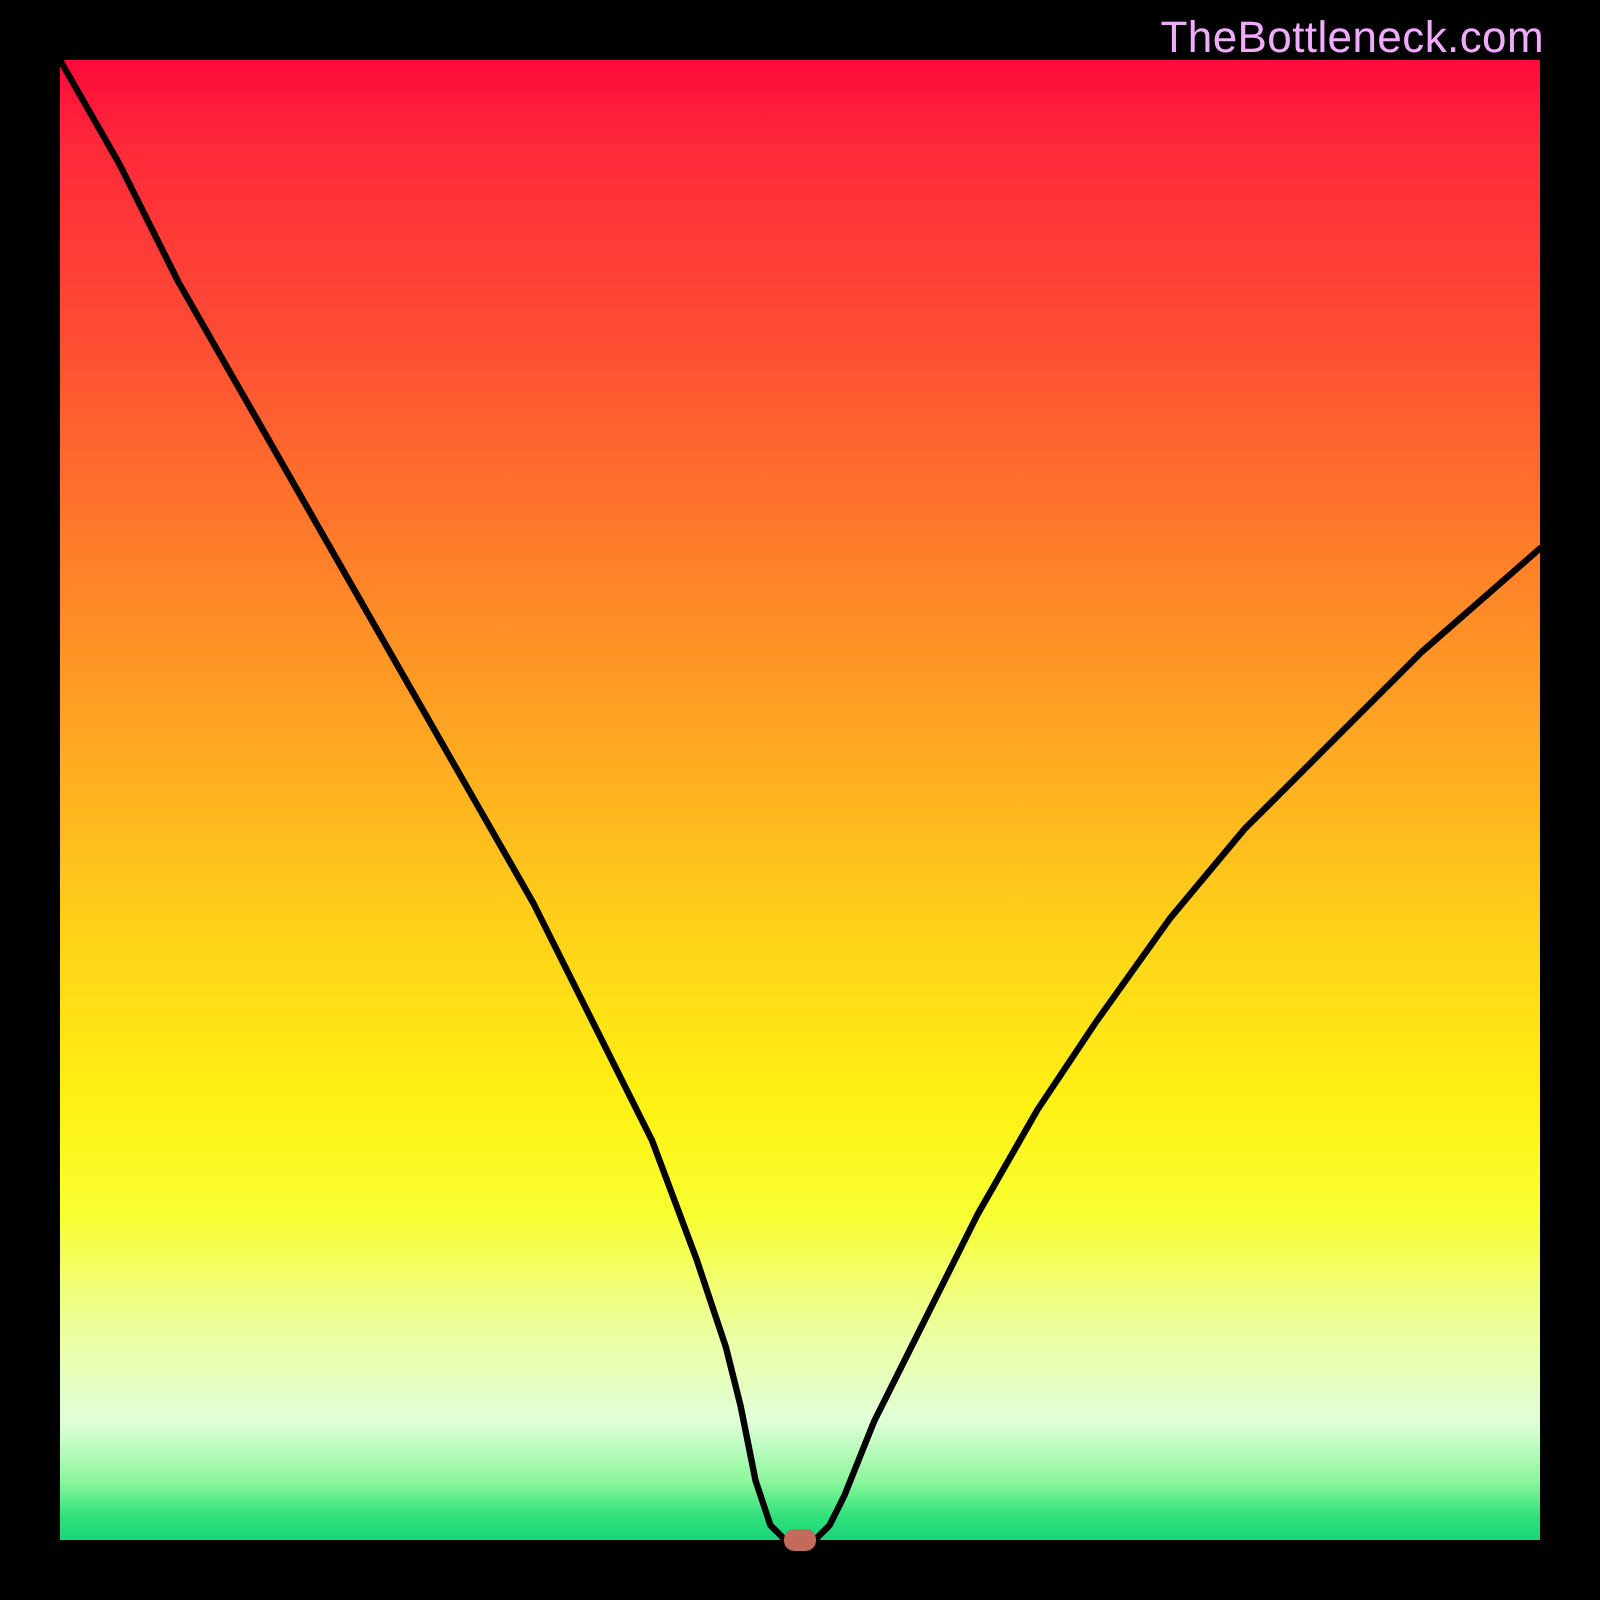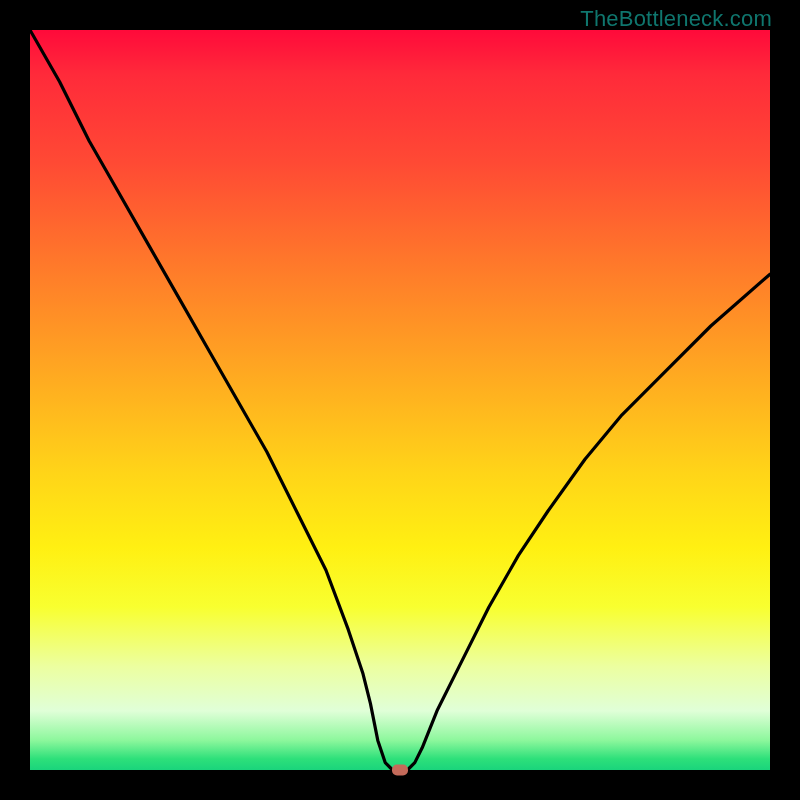--- a/index.html
+++ b/index.html
@@ -40,21 +40,21 @@
       #e0ffd8 92%,
       #8cf79c 96%,
       #2de07a 98.5%,
       #1ad47c 100%
     );
   }
   .watermark {
     position: absolute;
     top: 6px;
     right: 28px;
-    color: #0f766e;
+    color: #f0abfc;
     font-size: 22px;
     letter-spacing: 0.2px;
     font-weight: 500;
     user-select: none;
   }
   svg.curve {
     position: absolute;
     left: 0;
     top: 0;
     width: 740px;

